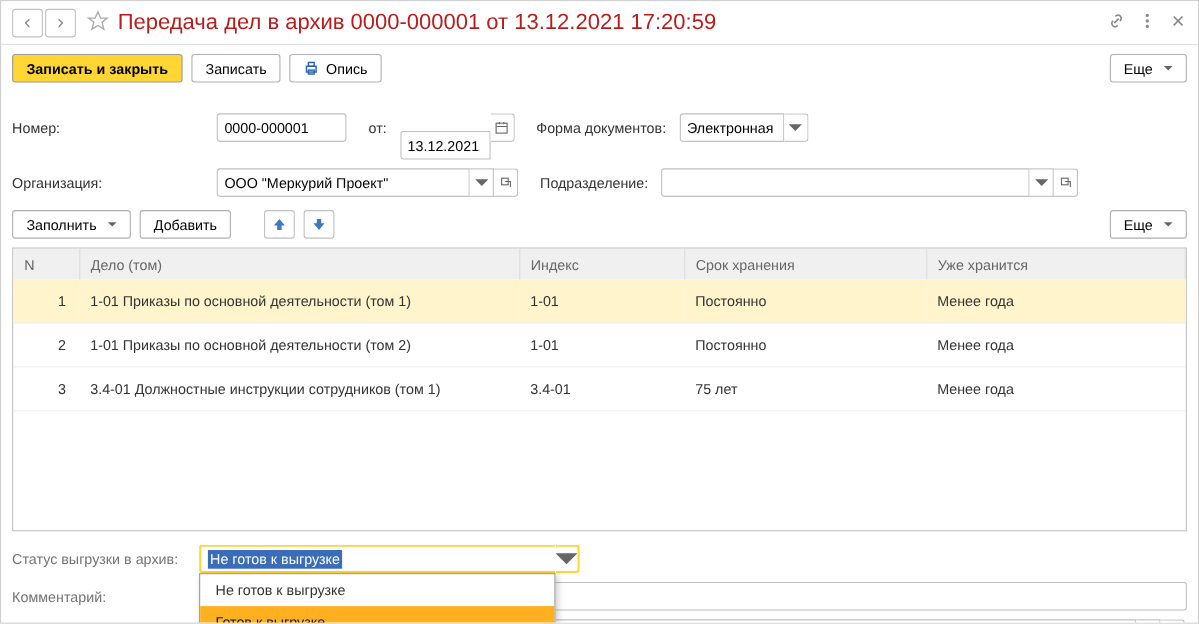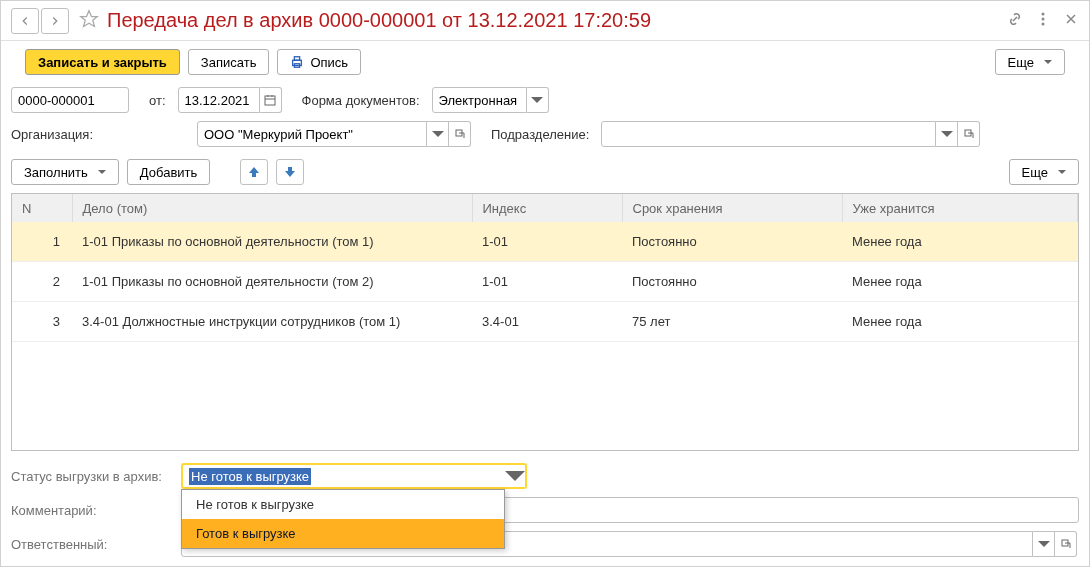--- a/index.html
+++ b/index.html
@@ -6,21 +6,21 @@
 body{background:#fff;width:1090px;height:567px;overflow:hidden;border:1px solid #d0d0d0;position:relative;font-size:13px;color:#333}
 .header{display:flex;align-items:center;padding:6px 10px;border-bottom:1px solid #e0e0e0;height:40px}
 .nav-btn{width:28px;height:26px;border:1px solid #c0c0c0;background:#fff;border-radius:3px;display:flex;align-items:center;justify-content:center;cursor:pointer;margin-right:2px}
 .nav-btn svg{width:14px;height:14px;fill:#888}
 .star{margin:0 8px;cursor:pointer}
 .star svg{width:20px;height:20px;fill:none;stroke:#aaa;stroke-width:1.5}
 .title{font-size:20px;color:#b91c1c;flex:1}
 .header-icons{display:flex;gap:12px;align-items:center}
 .header-icons span{cursor:pointer;color:#888}
 .header-icons svg{width:16px;height:16px;fill:#888}
-.toolbar{display:flex;align-items:flex-start;padding:8px 24px;gap:8px}
+.toolbar{display:flex;align-items:flex-start;padding:8px 10px;gap:8px}
 .btn{height:26px;padding:0 12px;border:1px solid #b0b0b0;border-radius:3px;background:#fff;cursor:pointer;font-size:13px;display:flex;align-items:center;gap:6px}
 .btn-primary{background:#ffd633;border-color:#999;font-weight:bold}
 .btn svg{width:14px;height:14px}
 .form-row{display:flex;align-items:center;padding:4px 10px;gap:8px}
 .form-label{width:178px;font-size:13px;color:#333}
 .input{height:26px;border:1px solid #c0c0c0;border-radius:3px;padding:4px 6px;font-size:13px;background:#fff}
 .input-group{display:flex;align-items:center}
 .input-group .input{border-radius:3px 0 0 3px}
 .input-btn{width:22px;height:26px;border:1px solid #c0c0c0;border-left:none;background:#fff;cursor:pointer;display:flex;align-items:center;justify-content:center}
 .input-btn:last-child{border-radius:0 3px 3px 0}
@@ -100,24 +100,25 @@
   <div class="spacer"></div>
   <button class="btn more-dd">
       <span>Еще</span>
       <svg viewBox="0 0 8 8">
         <path d="M0 2l4 4 4-4z" fill="#666"></path>
       </svg>
     </button>
 </div>
 
 <div class="form-row">
+  <span class="form-label">Номер:</span>
   <input class="input" style="width: 118px;" value="0000-000001">
   <span class="form-label-mid">от:</span>
   <div class="input-group">
-    <input class="input" style="width: 82px;" value="13.12.2021">
+    <input class="input" style="width: 82px; margin-top: 32px;" value="13.12.2021">
     <button class="input-btn">
         <svg viewBox="0 0 12 12">
           <rect x="1" y="2" width="10" height="9" fill="none" stroke="#666"></rect>
           <line x1="1" y1="5" x2="11" y2="5" stroke="#666"></line>
           <line x1="4" y1="1" x2="4" y2="3" stroke="#666"></line>
           <line x1="8" y1="1" x2="8" y2="3" stroke="#666"></line>
         </svg>
       </button>
   </div>
   <span class="form-label-mid">Форма документов:</span>

